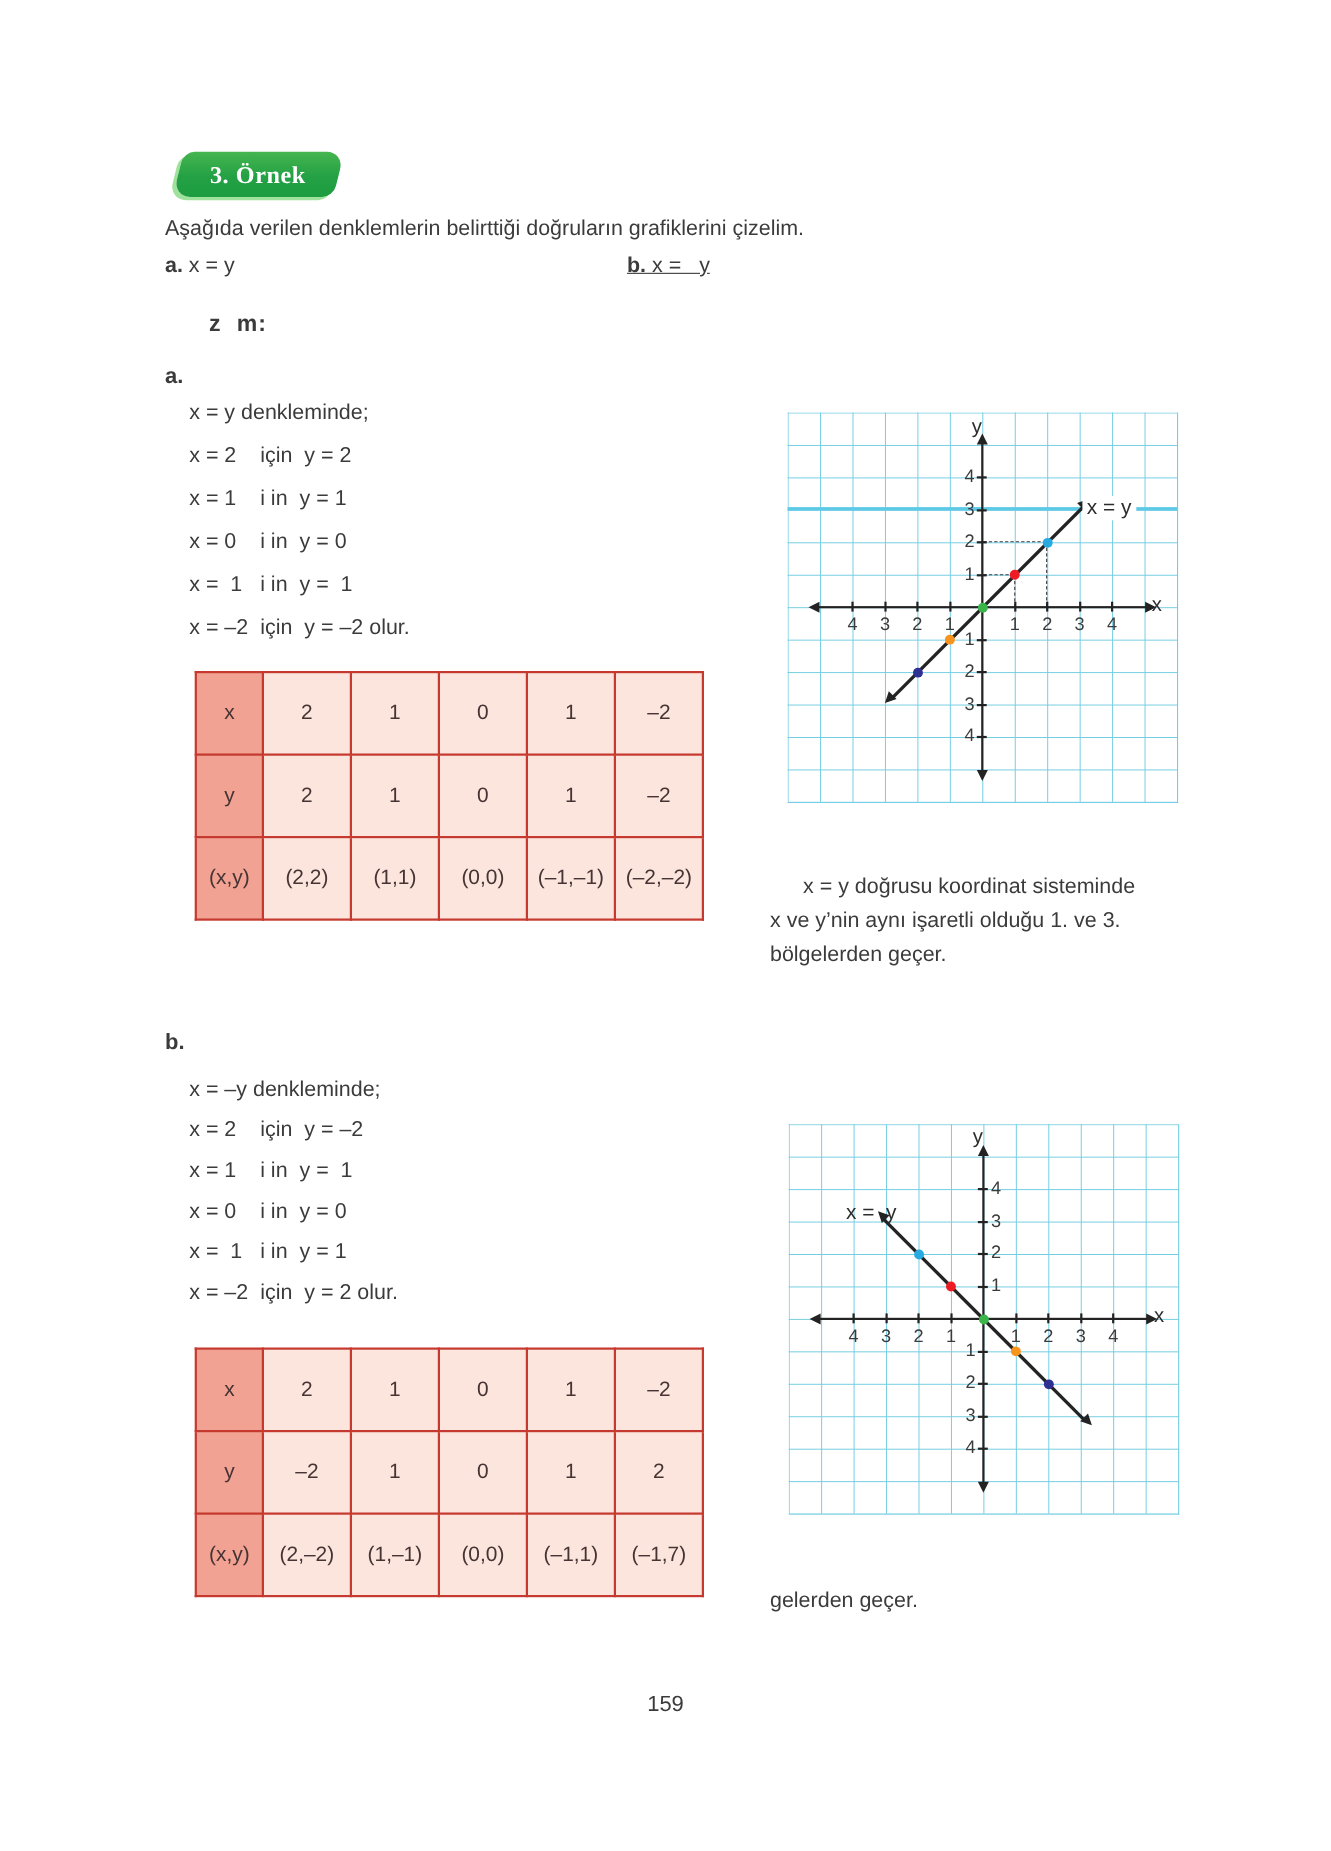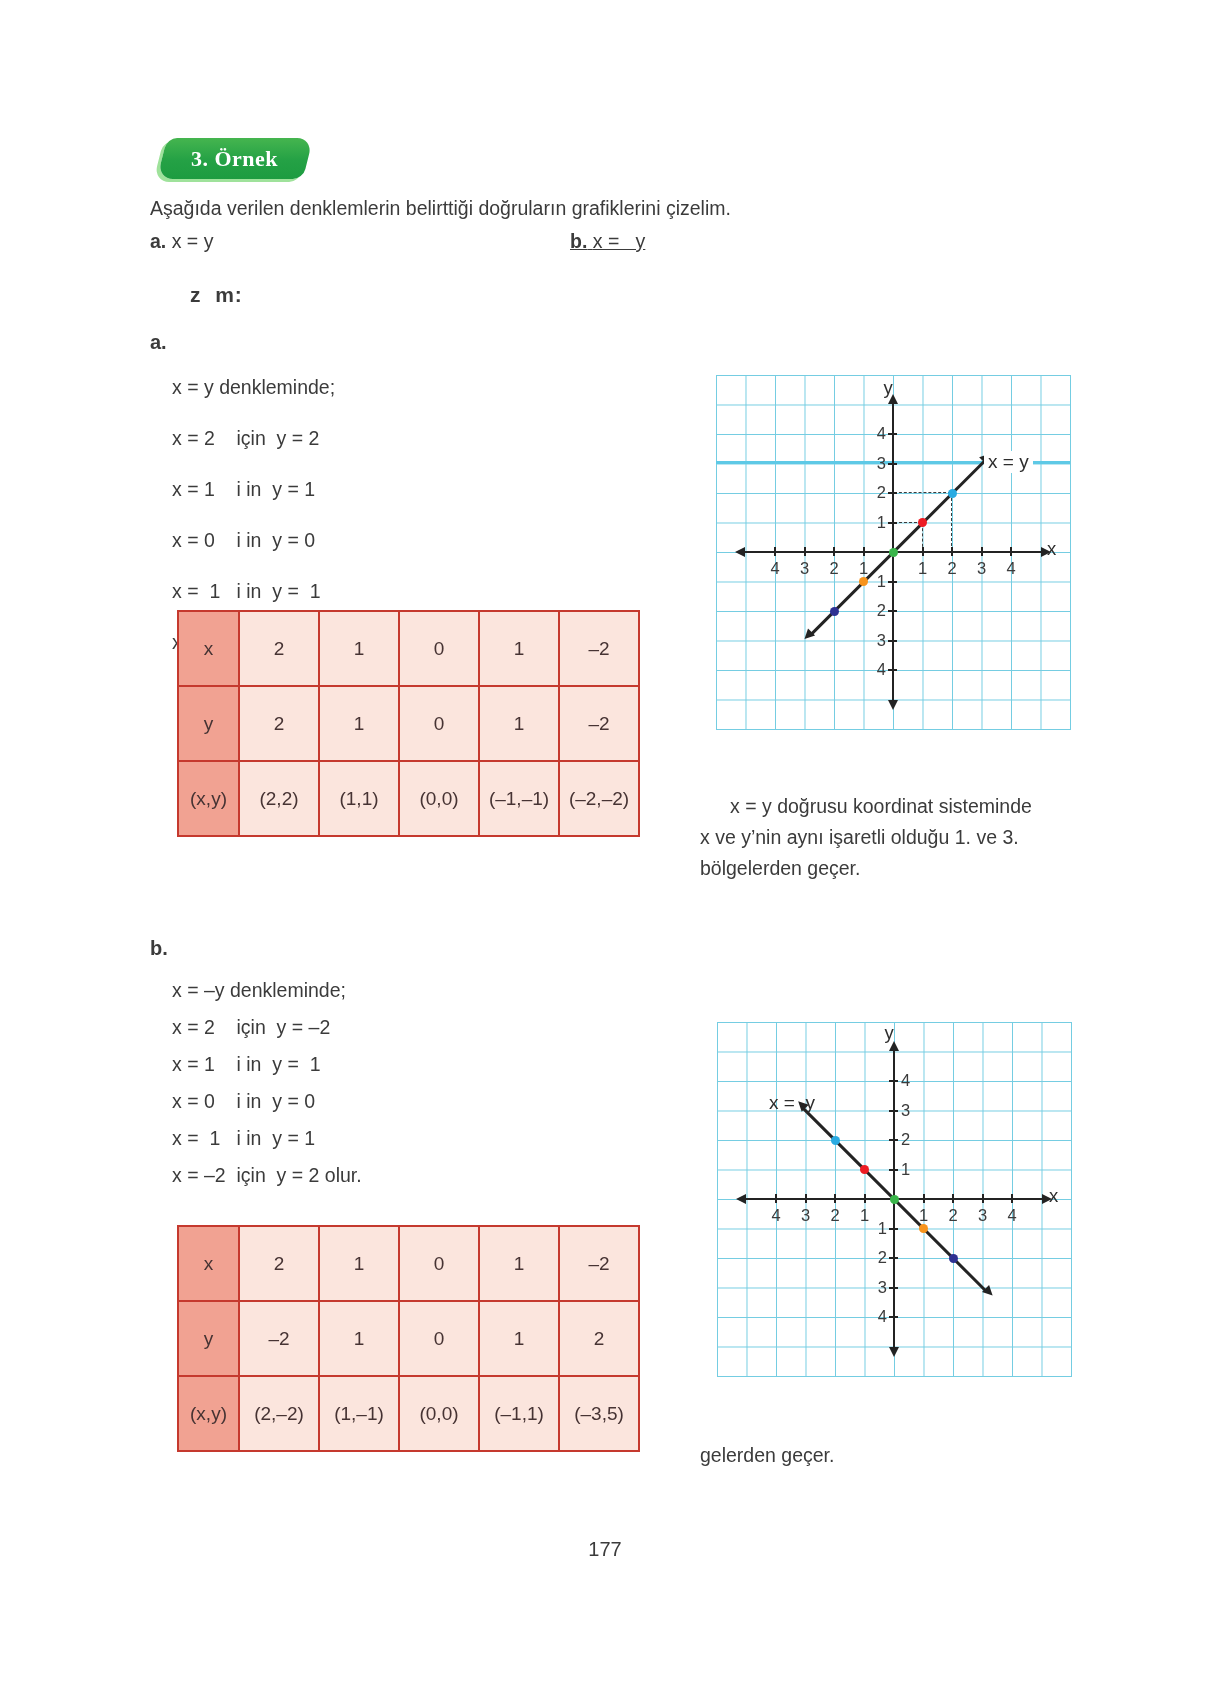--- a/index.html
+++ b/index.html
@@ -14,21 +14,21 @@
          background:linear-gradient(180deg,#45b54f 0%,#24a145 55%,#1d9c40 100%);
          box-shadow:-3px 3px 0 #9fe29b;display:flex;align-items:center;justify-content:center;}
   .badge span{transform:skewX(14deg);font-family:"Liberation Serif",serif;font-weight:bold;
          color:#fff;font-size:22px;letter-spacing:.5px;}
   .intro{font-size:19.5px;}
   .prob{font-size:19.5px;}
   .zm{font-size:21px;font-weight:bold;letter-spacing:1px;}
   .seclabel{font-size:20px;font-weight:bold;}
   .eqlines{font-size:19.5px;}
   .eqlines div{white-space:pre;}
-  .lh39 div{line-height:39px;margin-top:12px;}
+  .lh39 div{line-height:39px;}
   .lh37 div{line-height:37px;}
   .note{font-size:19.5px;line-height:31px;margin-top:48px;}
   .note .ind{padding-left:30px;}
   
   .vtab{position:absolute;border-collapse:collapse;}
   .vtab th,.vtab td{border:2.5px solid #c5392e;height:73px;text-align:center;
         font-size:19px;font-weight:normal;color:#463333;padding:0 3px;}
   .vtab th{background:#f1a292;width:53px;}
   .vtab td{background:#fbe5dd;width:72px;}
   
@@ -212,21 +212,21 @@
       <td>0</td>
       <td>1</td>
       <td>2</td>
     </tr>
     <tr>
       <th>(x,y)</th>
       <td>(2,–2)</td>
       <td>(1,–1)</td>
       <td>(0,0)</td>
       <td>(–1,1)</td>
-      <td>(–3,5)</td>
+      <td>(–1,7)</td>
     </tr>
     </tbody>
   </table>
 
   <div class="graph" style="left:717px;top:1022px;">
     <div class="axisv">
         <span class="ar up"></span>
         <span class="ar down"></span>
       </div>
     <div class="axish">
@@ -276,15 +276,15 @@
       <span class="dot" style="left: 143px; top: 143px; background: rgb(237, 28, 36);"></span>
       <span class="dot" style="left: 172.5px; top: 172.5px; background: rgb(57, 181, 74);"></span>
       <span class="dot" style="left: 202px; top: 202px; background: rgb(247, 148, 29);"></span>
       <span class="dot" style="left: 231.5px; top: 231.5px; background: rgb(46, 49, 146);"></span>
     </div>
 
   <div class="abs note" style="left:700px;top:1392px;">
     <div>gelerden geçer.</div>
   </div>
 
-  <div class="pagenum">177</div>
+  <div class="pagenum">159</div>
 
 </div>
 
 </body></html>

